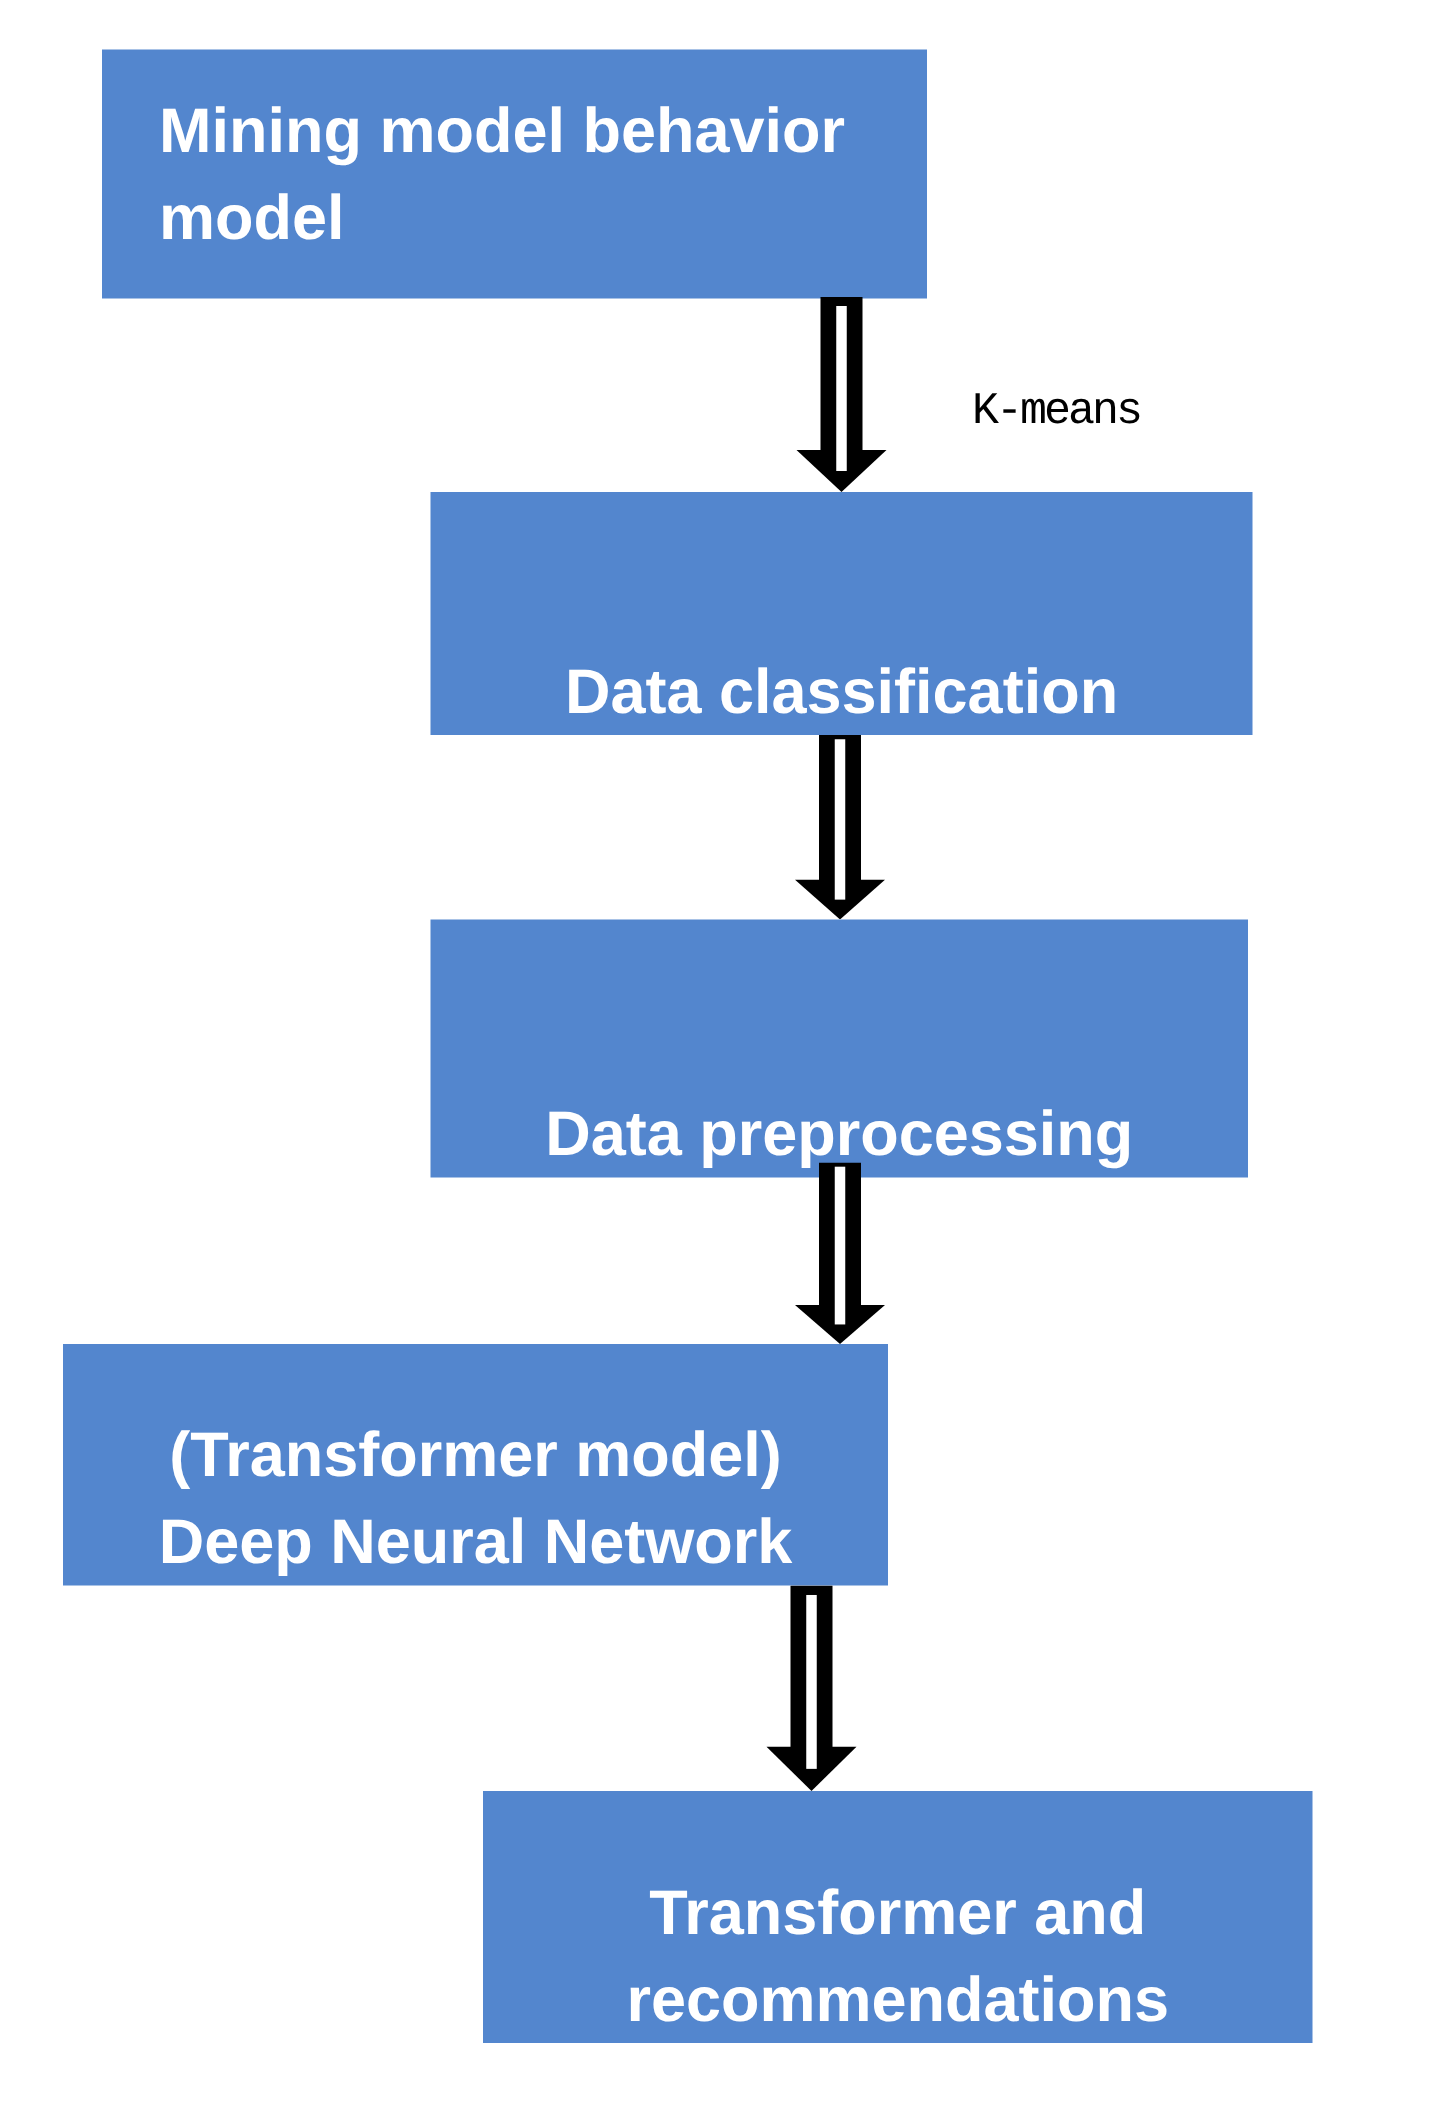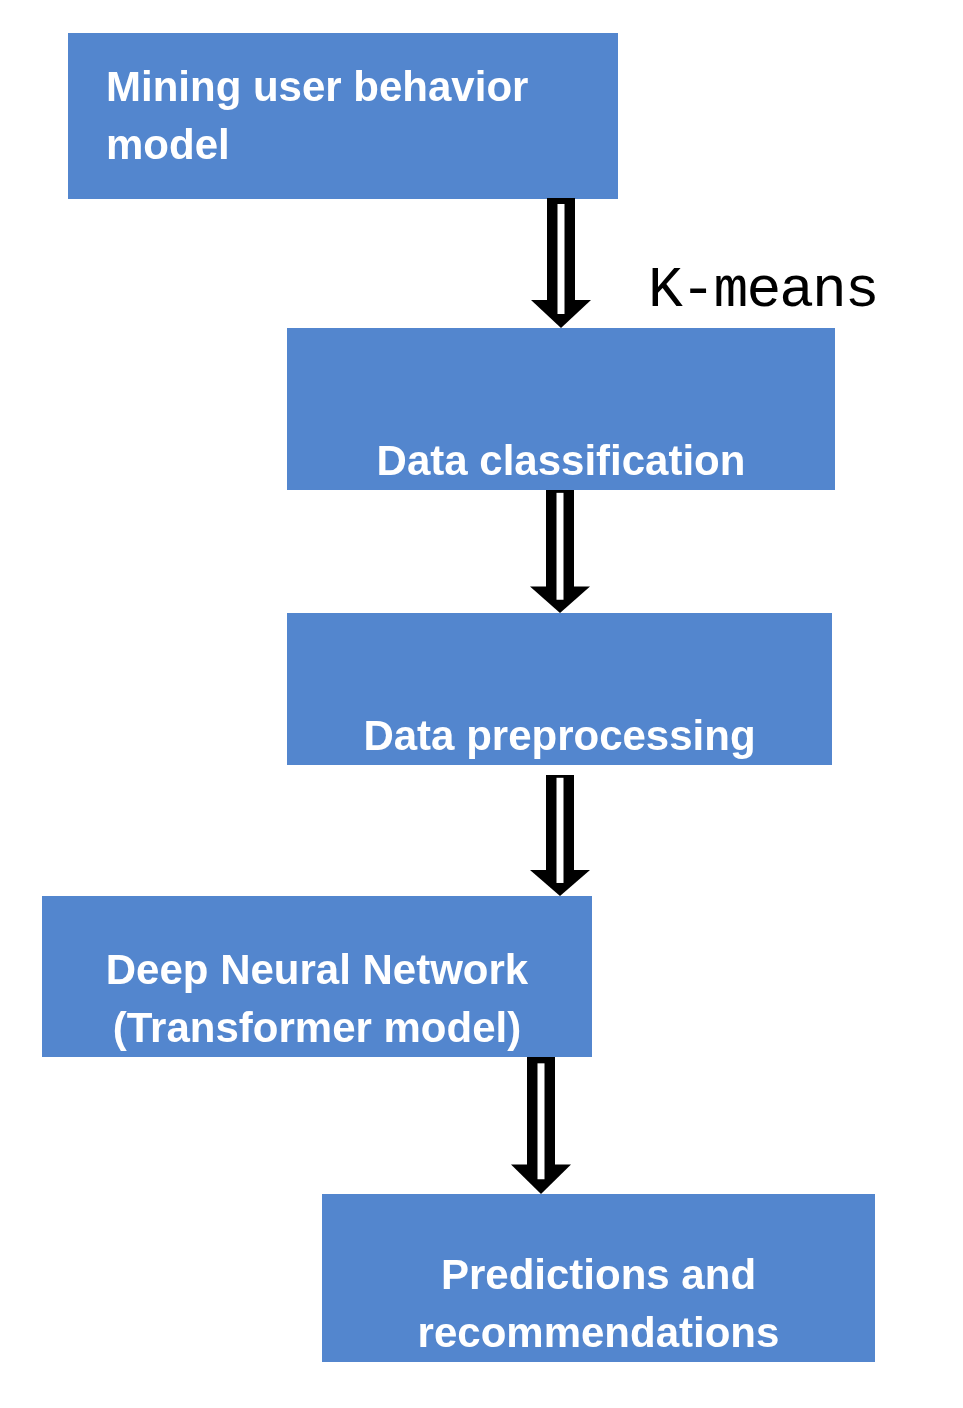--- a/index.html
+++ b/index.html
@@ -26,53 +26,53 @@
     flex-direction: column;
     justify-content: center;
     box-sizing: border-box;
   }
   .node .line { white-space: nowrap; }
   .node-left { align-items: flex-start; text-align: left; padding-left: 38px; padding-right: 16px; }
   .node-center { align-items: center; text-align: center; padding: 0 10px; justify-content: flex-end; }
 
   .node-1 { left: 68px;  top: 33px;   width: 550px; height: 166px; }
   .node-2 { left: 287px; top: 328px;  width: 548px; height: 162px; }
-  .node-3 { left: 287px; top: 613px;  width: 545px; height: 152px; }
+  .node-3 { left: 287px; top: 613px;  width: 545px; height: 172px; }
   .node-4 { left: 42px;  top: 896px;  width: 550px; height: 161px; }
   .node-5 { left: 322px; top: 1194px; width: 553px; height: 168px; }
 
   .arrow {
     position: absolute;
     width: 64px;
     display: block;
   }
   .arrow-1 { left: 529px; top: 198px; height: 130px; }
   .arrow-2 { left: 528px; top: 490px; height: 123px; }
   .arrow-3 { left: 528px; top: 775px; height: 121px; }
   .arrow-4 { left: 509px; top: 1057px; height: 137px; }
 
   .edge-label {
     position: absolute;
     left: 648px;
     top: 258px;
     font-family: "Liberation Mono", monospace;
-    font-size: 58px;
+    font-size: 30px;
     font-weight: normal;
     color: var(--edge-label-color, #000000);
     white-space: nowrap;
     letter-spacing: -2px;
   }
 </style>
 </head>
 <body>
 
 <div class="canvas">
 
   <div class="node node-left node-1">
-    <div class="line">Mining user behavior</div>
+    <div class="line">Mining model behavior</div>
     <div class="line">model</div>
   </div>
 
   <svg class="arrow arrow-1" viewBox="0 0 64 130" preserveAspectRatio="none">
     <rect x="18" y="0" width="28" height="104" fill="#000000"></rect>
     <polygon points="2,102 62,102 32,130" fill="#000000"></polygon>
     <rect x="28.5" y="6" width="7" height="110" fill="#ffffff"></rect>
   </svg>
 
   <div class="edge-label">K-means</div>
@@ -91,28 +91,28 @@
     <div class="line">Data preprocessing</div>
   </div>
 
   <svg class="arrow arrow-3" viewBox="0 0 64 130" preserveAspectRatio="none">
     <rect x="18" y="0" width="28" height="104" fill="#000000"></rect>
     <polygon points="2,102 62,102 32,130" fill="#000000"></polygon>
     <rect x="28.5" y="3" width="7" height="113" fill="#ffffff"></rect>
   </svg>
 
   <div class="node node-center node-4">
+    <div class="line">(Transformer model)</div>
     <div class="line">Deep Neural Network</div>
-    <div class="line">(Transformer model)</div>
   </div>
 
   <svg class="arrow arrow-4" viewBox="0 0 64 130" preserveAspectRatio="none">
     <rect x="18" y="0" width="28" height="104" fill="#000000"></rect>
     <polygon points="2,102 62,102 32,130" fill="#000000"></polygon>
     <rect x="28.5" y="6" width="7" height="110" fill="#ffffff"></rect>
   </svg>
 
   <div class="node node-center node-5">
-    <div class="line">Predictions and</div>
+    <div class="line">Transformer and</div>
     <div class="line">recommendations</div>
   </div>
 
 </div>
 
 </body></html>

